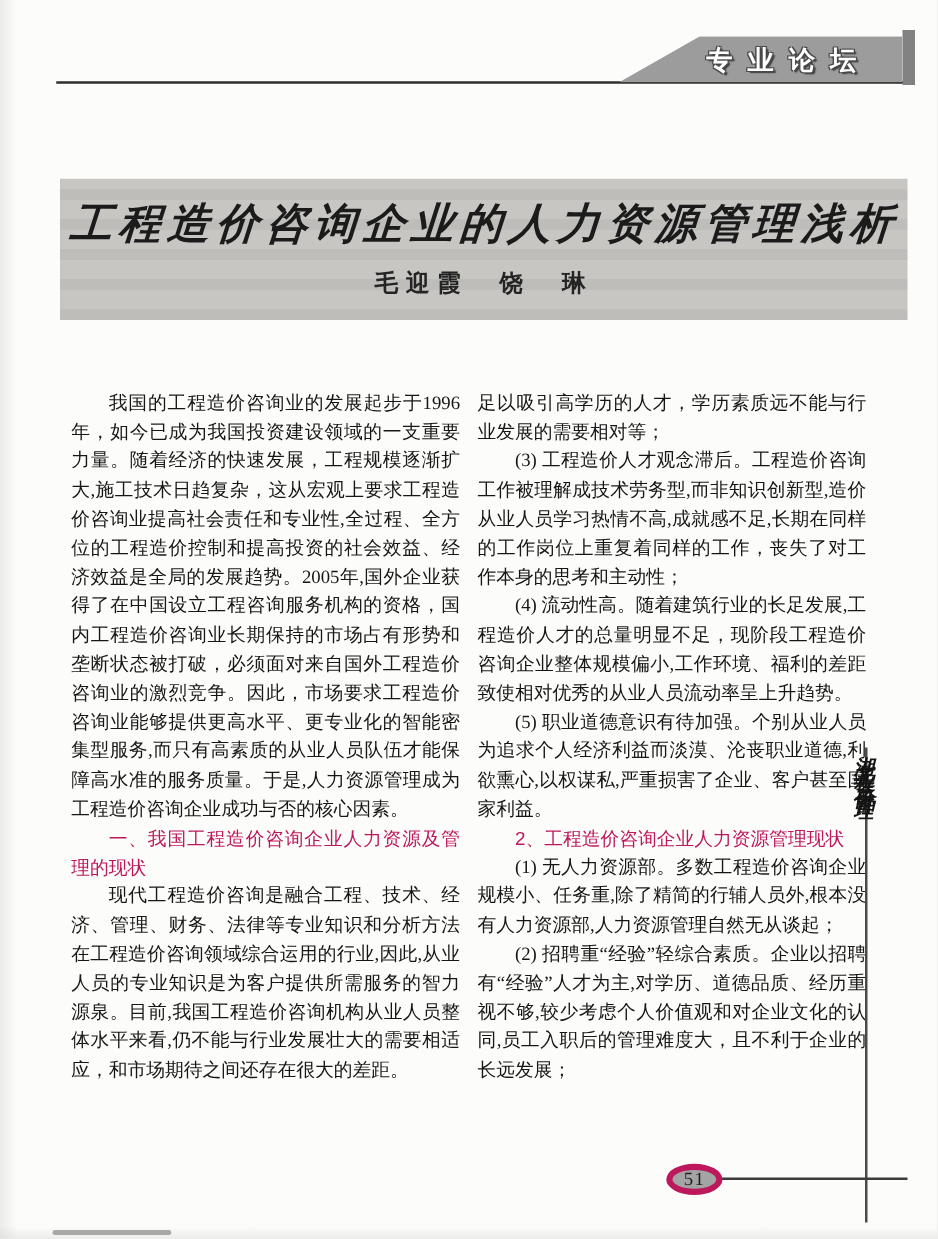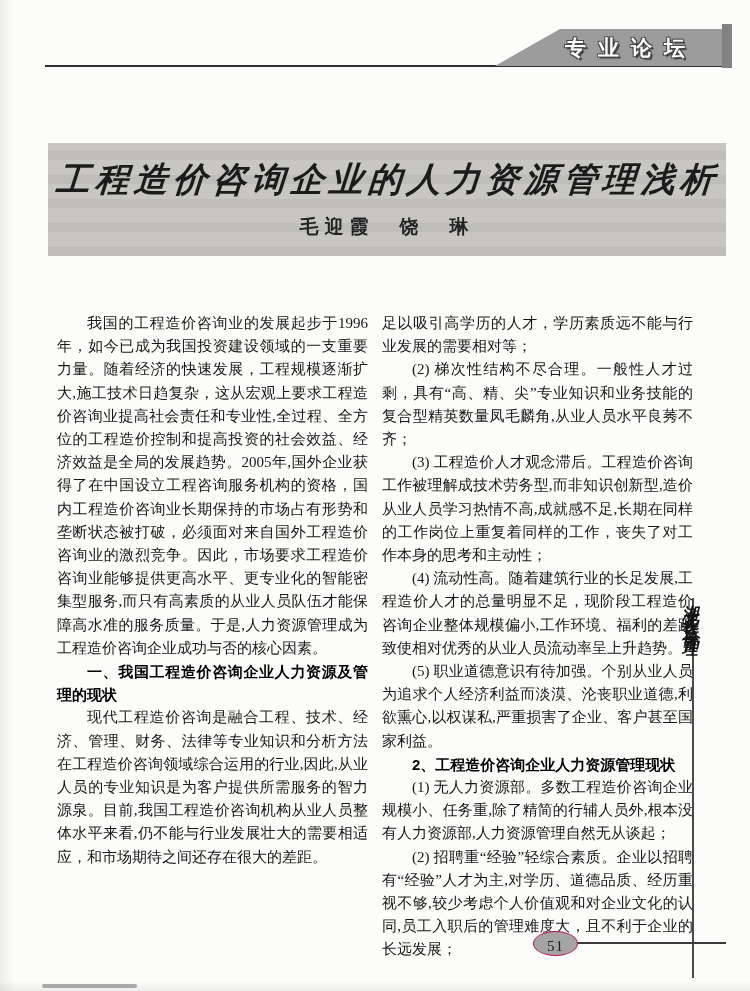--- a/index.html
+++ b/index.html
@@ -67,21 +67,21 @@
   .col-left{left:57px;}
   .col-right{left:382px;}
   .col p,.col h3,.col h4{
     margin:0;font-size:15px;line-height:23.2px;
     text-align:justify;text-justify:inter-ideograph;
     text-indent:2em;font-weight:normal;
   }
   .col p.no-indent{text-indent:0;}
   .col h3,.col h4{
     font-family:"Liberation Sans","DejaVu Sans",sans-serif;
-    font-weight:bold;color:#000000;
+    font-weight:normal;color:#be185d;
   }
 
   
   .margin-line{
     position:absolute;left:692px;top:598px;width:2px;height:380px;
     background:#4a4a4a;
   }
   .margin-label{
     position:absolute;left:679px;top:592px;
     writing-mode:vertical-rl;text-orientation:upright;
@@ -90,22 +90,22 @@
     font-family:"Liberation Serif","DejaVu Serif",serif;
   }
 
   
   .pageno-line{
     position:absolute;left:572px;top:942px;width:154px;height:2px;
     background:#3b3b3b;
   }
   .pageno-ellipse{
     position:absolute;left:533px;top:931px;width:45px;height:25px;
-    background:#a4a4a4;border:1px solid #be185d;border-radius:50%;
-    display:flex;align-items:flex-end;justify-content:center;
+    background:#a4a4a4;border:5px solid #be185d;border-radius:50%;
+    display:flex;align-items:flex-start;justify-content:center;
     box-sizing:border-box;
   }
   .pageno-text{font-size:15px;color:#1d1d1d;letter-spacing:1px;}
 
   .scan-smudge{
     position:absolute;left:42px;top:984px;width:95px;height:4px;
     background:#9a9a9a;border-radius:2px;opacity:.85;
   }
 </style>
 </head>
@@ -125,21 +125,20 @@
   </div>
 
   <div class="col col-left">
     <p>我国的工程造价咨询业的发展起步于1996年，如今已成为我国投资建设领域的一支重要力量。随着经济的快速发展，工程规模逐渐扩大,施工技术日趋复杂，这从宏观上要求工程造价咨询业提高社会责任和专业性,全过程、全方位的工程造价控制和提高投资的社会效益、经济效益是全局的发展趋势。2005年,国外企业获得了在中国设立工程咨询服务机构的资格，国内工程造价咨询业长期保持的市场占有形势和垄断状态被打破，必须面对来自国外工程造价咨询业的激烈竞争。因此，市场要求工程造价咨询业能够提供更高水平、更专业化的智能密集型服务,而只有高素质的从业人员队伍才能保障高水准的服务质量。于是,人力资源管理成为工程造价咨询企业成功与否的核心因素。</p>
     <h3>一、我国工程造价咨询企业人力资源及管理的现状</h3>
     <p>现代工程造价咨询是融合工程、技术、经济、管理、财务、法律等专业知识和分析方法在工程造价咨询领域综合运用的行业,因此,从业人员的专业知识是为客户提供所需服务的智力源泉。目前,我国工程造价咨询机构从业人员整体水平来看,仍不能与行业发展壮大的需要相适应，和市场期待之间还存在很大的差距。</p>
   </div>
 
   <div class="col col-right">
     <p class="no-indent">足以吸引高学历的人才，学历素质远不能与行业发展的需要相对等；</p>
-    <p>(2) 梯次性结构不尽合理。一般性人才过剩，具有“高、精、尖”专业知识和业务技能的复合型精英数量凤毛麟角,从业人员水平良莠不齐；</p>
     <p>(3) 工程造价人才观念滞后。工程造价咨询工作被理解成技术劳务型,而非知识创新型,造价从业人员学习热情不高,成就感不足,长期在同样的工作岗位上重复着同样的工作，丧失了对工作本身的思考和主动性；</p>
     <p>(4) 流动性高。随着建筑行业的长足发展,工程造价人才的总量明显不足，现阶段工程造价咨询企业整体规模偏小,工作环境、福利的差距致使相对优秀的从业人员流动率呈上升趋势。</p>
     <p>(5) 职业道德意识有待加强。个别从业人员为追求个人经济利益而淡漠、沦丧职业道德,利欲熏心,以权谋私,严重损害了企业、客户甚至国家利益。</p>
     <h4>2、工程造价咨询企业人力资源管理现状</h4>
     <p>(1) 无人力资源部。多数工程造价咨询企业规模小、任务重,除了精简的行辅人员外,根本没有人力资源部,人力资源管理自然无从谈起；</p>
     <p>(2) 招聘重“经验”轻综合素质。企业以招聘有“经验”人才为主,对学历、道德品质、经历重视不够,较少考虑个人价值观和对企业文化的认同,员工入职后的管理难度大，且不利于企业的长远发展；</p>
   </div>
 
   <div class="margin-line"></div>
   <div class="margin-label">湖北工程造价管理</div>

